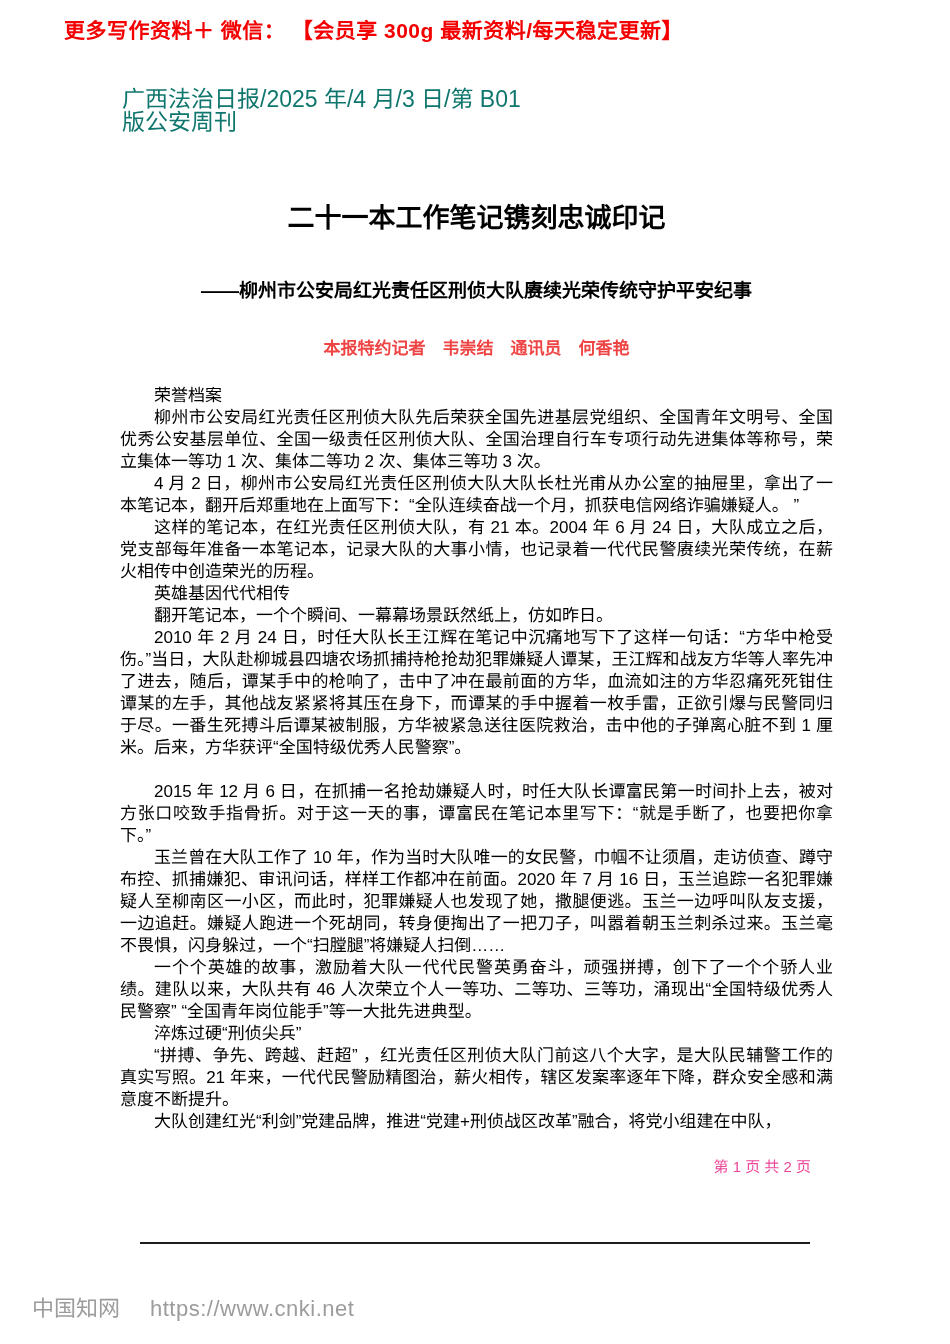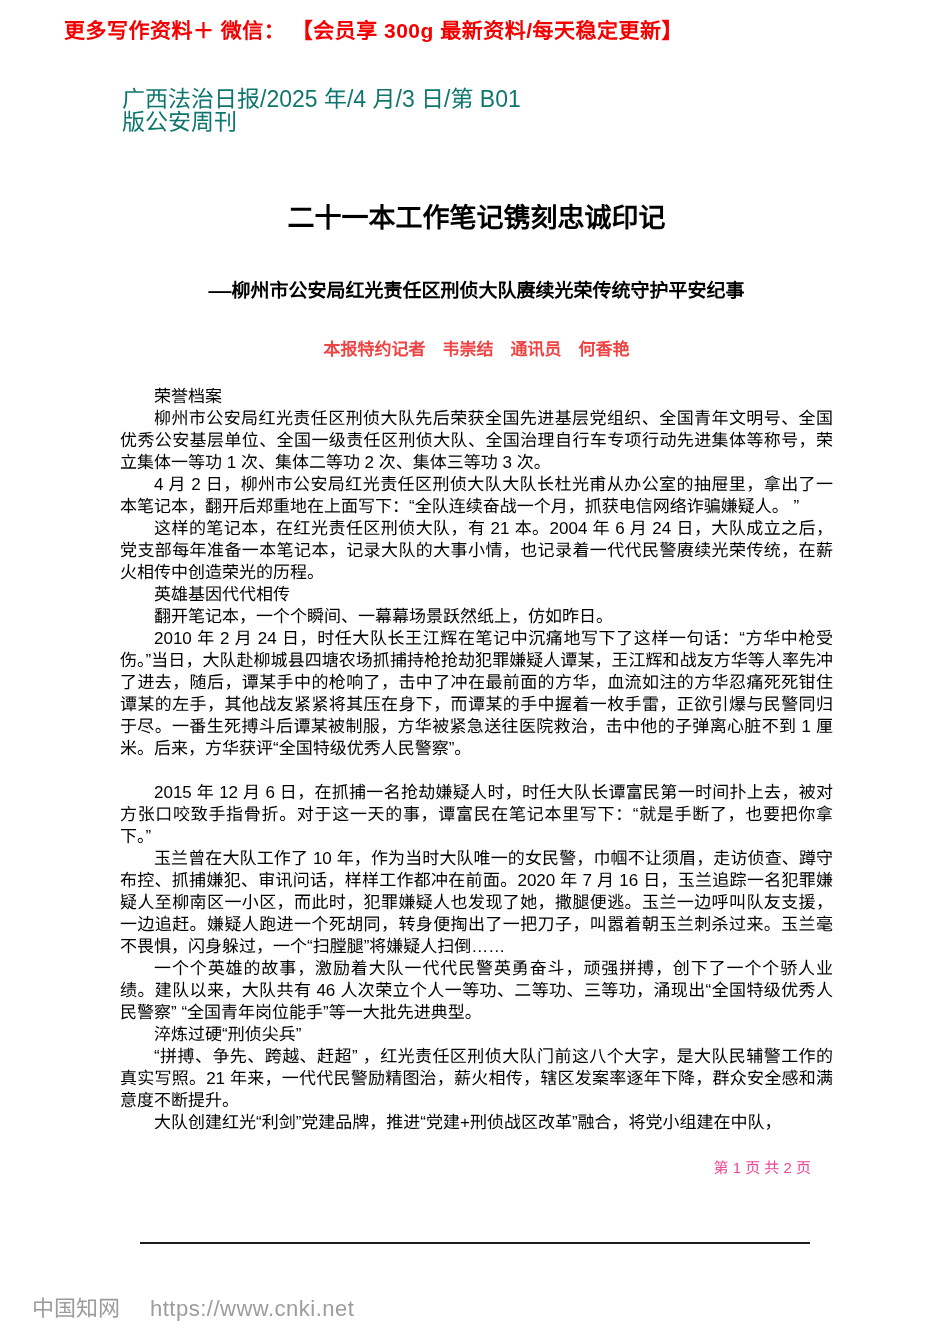--- a/index.html
+++ b/index.html
@@ -49,21 +49,20 @@
     font-size: 27px;
     font-weight: bold;
     color: #000000;
   }
   .subtitle {
     text-align: center;
     font-size: 19px;
     font-weight: bold;
     margin-top: 40px;
     color: #000000;
-    font-family: Liberation Mono, monospace;
   }
   .byline {
     text-align: center;
     font-size: 17px;
     font-weight: bold;
     margin-top: 32px;
     color: #ef4444;
   }
   .article-body {
     margin-top: 26px;

